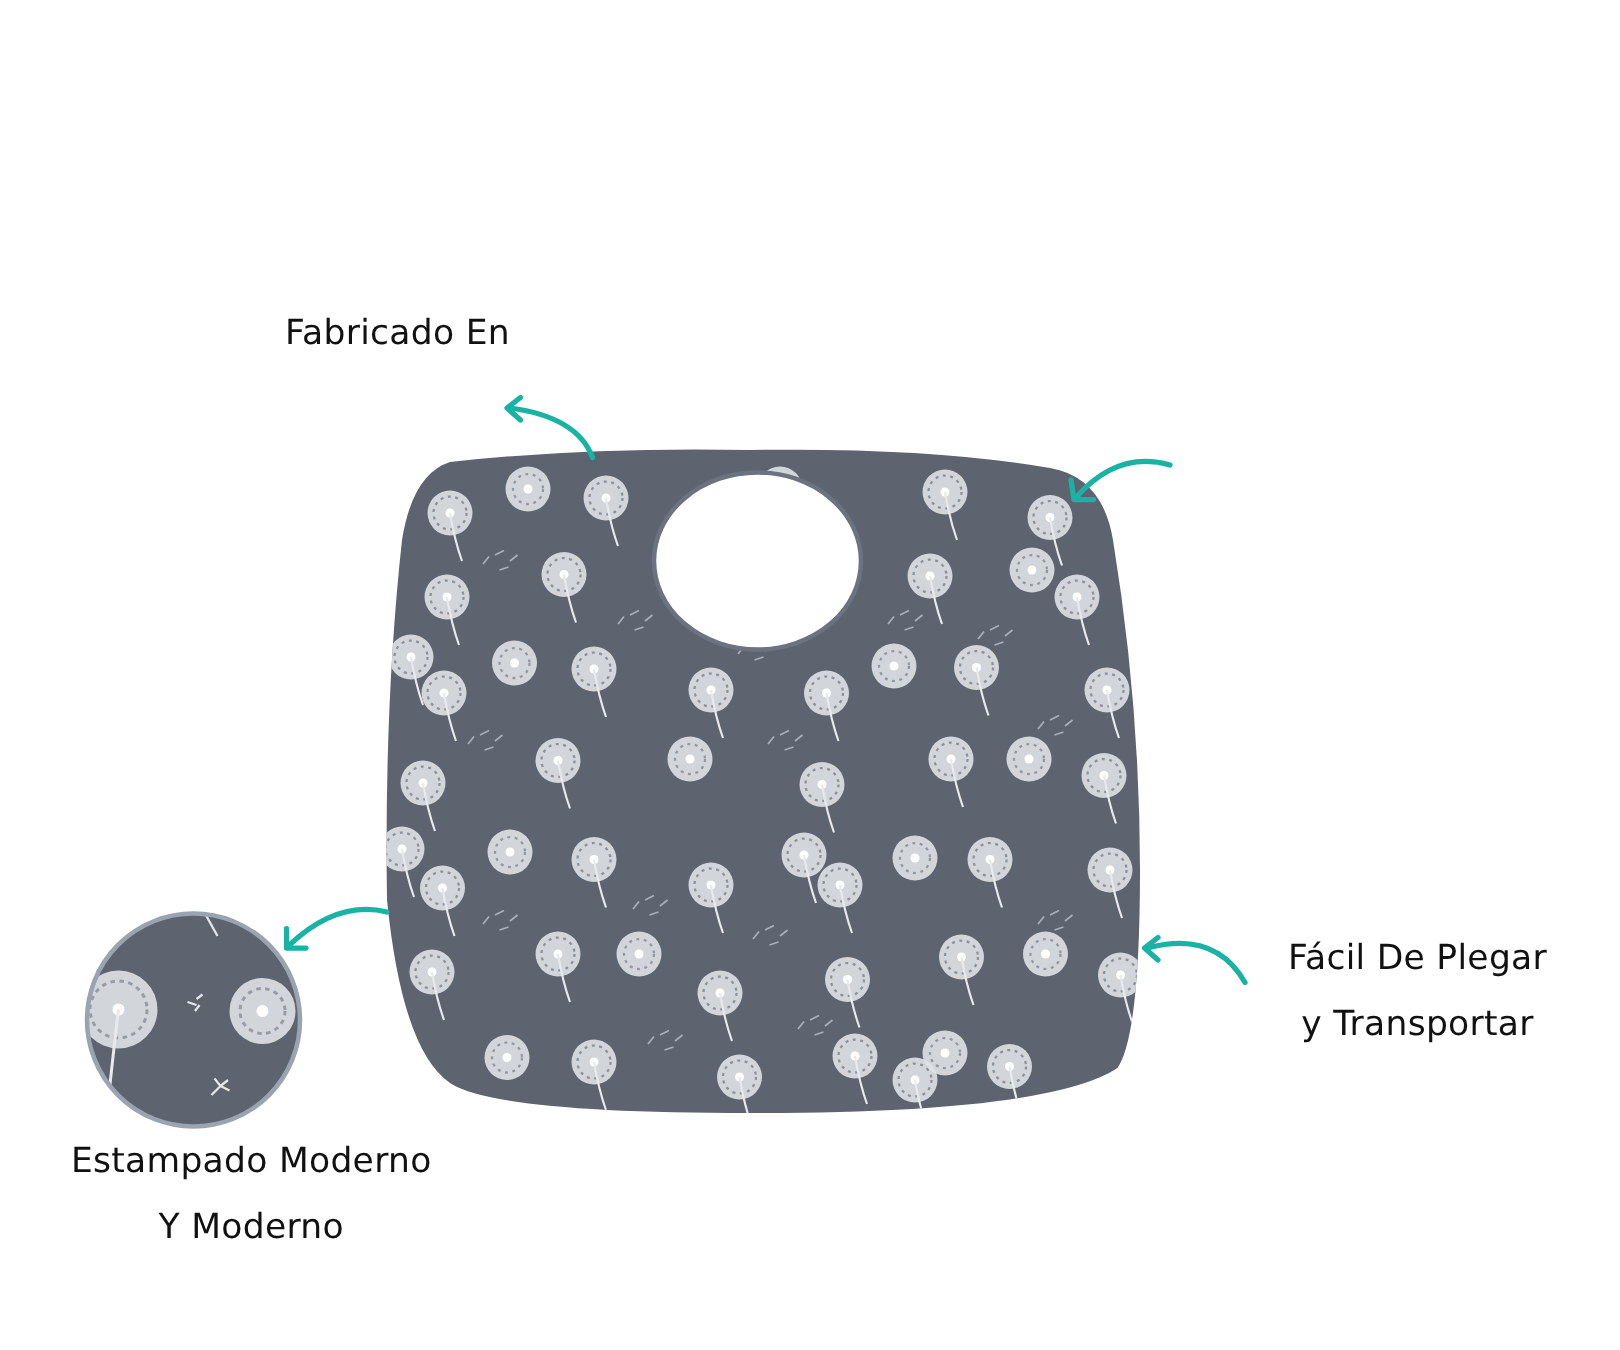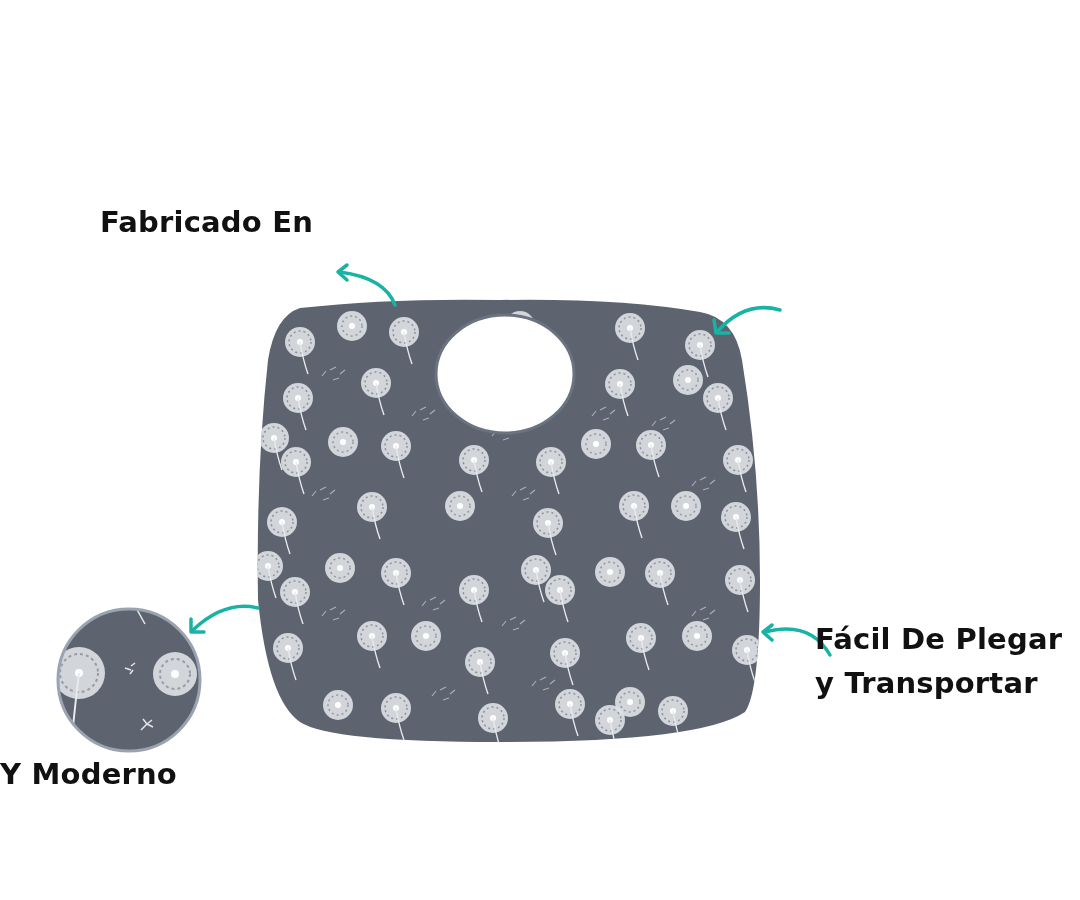--- a/index.html
+++ b/index.html
@@ -1,19 +1,19 @@
 <!DOCTYPE html>
 <html><head>
 <meta charset="utf-8">
 <style>
   html, body { margin: 0; padding: 0; background: #ffffff; }
   body { width: 1080px; height: 900px; position: relative; overflow: hidden;
          font-family: "DejaVu Sans", sans-serif; color: #111111; }
-  .label { position: absolute; font-size: 29px; line-height: 44px; text-align: left;
-           white-space: nowrap; letter-spacing: 0.2px; font-weight: bold; }
+  .label { position: absolute; font-size: 23px; line-height: 44px; text-align: center;
+           white-space: nowrap; letter-spacing: 0.2px; }
   .label span { display: block; }
   #lbl-cotton { left: 100px; top: 200px; width: 330px; }
   #lbl-soft { left: 770px; top: 291px; width: 250px; }
   #lbl-fold { left: 815px; top: 617px; width: 260px; }
   #lbl-print { left: 0px; top: 752px; width: 335px; }
   .bib { position: absolute; left: 0; top: 0; }
   .arrow { position: absolute; left: 0; top: 0; pointer-events: none; }
   .swatch { position: absolute; left: 55px; top: 606px; width: 148px; height: 148px; }
 </style>
 </head>
@@ -160,14 +160,15 @@
 <div class="label" id="lbl-cotton">
   <span>Fabricado En</span>
 </div>
 <div class="label" id="lbl-soft">
 </div>
 <div class="label" id="lbl-fold">
   <span>Fácil De Plegar</span>
   <span>y Transportar</span>
 </div>
 <div class="label" id="lbl-print">
+  <span>Estampado Moderno</span>
   <span>Y Moderno</span>
 </div>
 
 </body></html>

